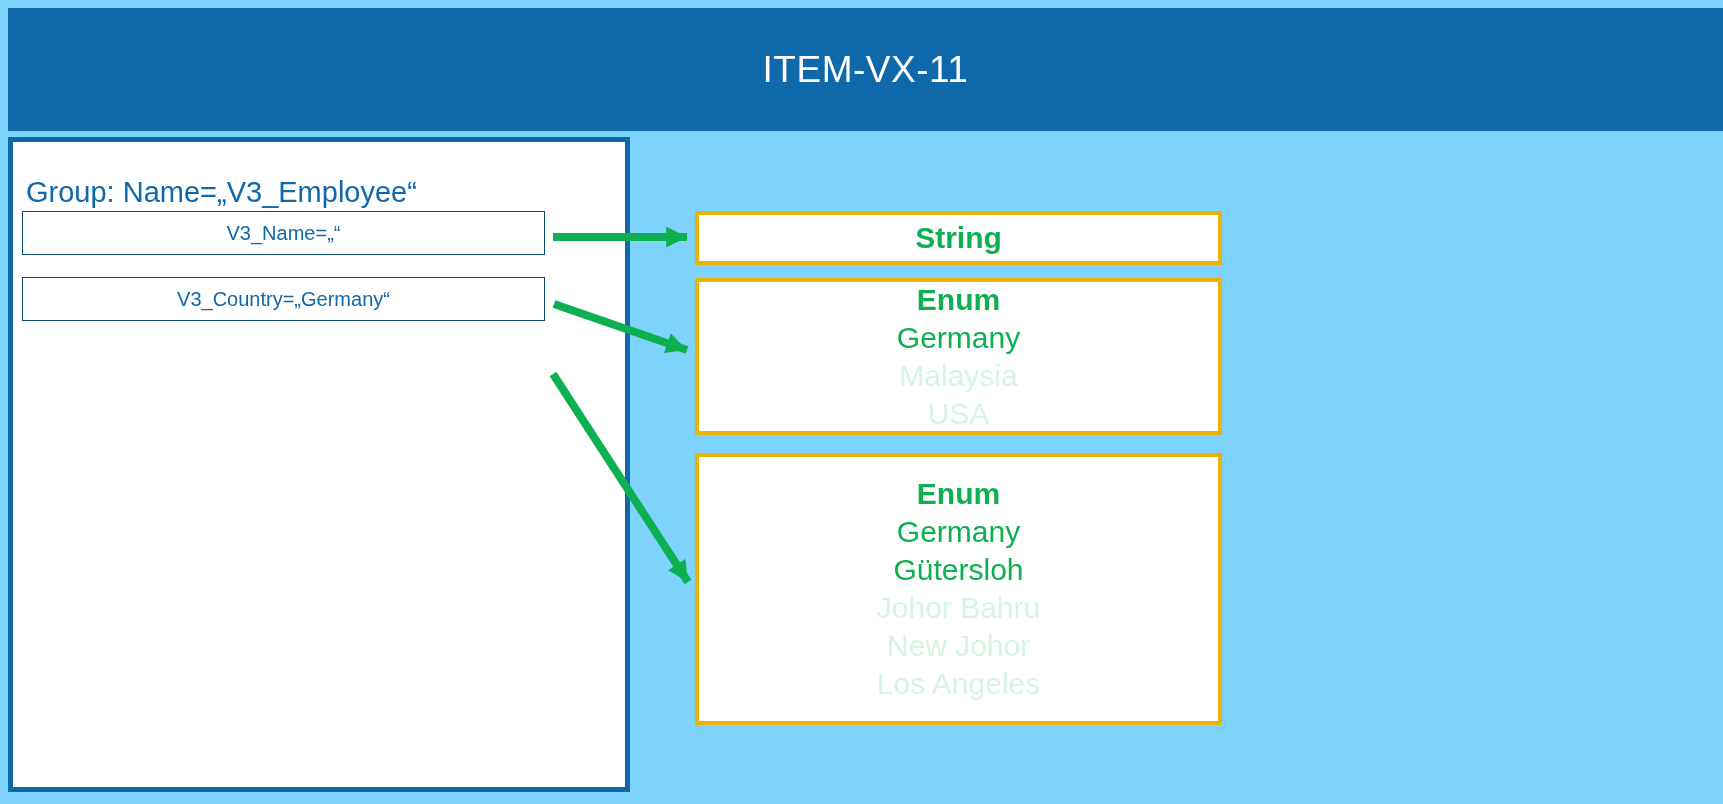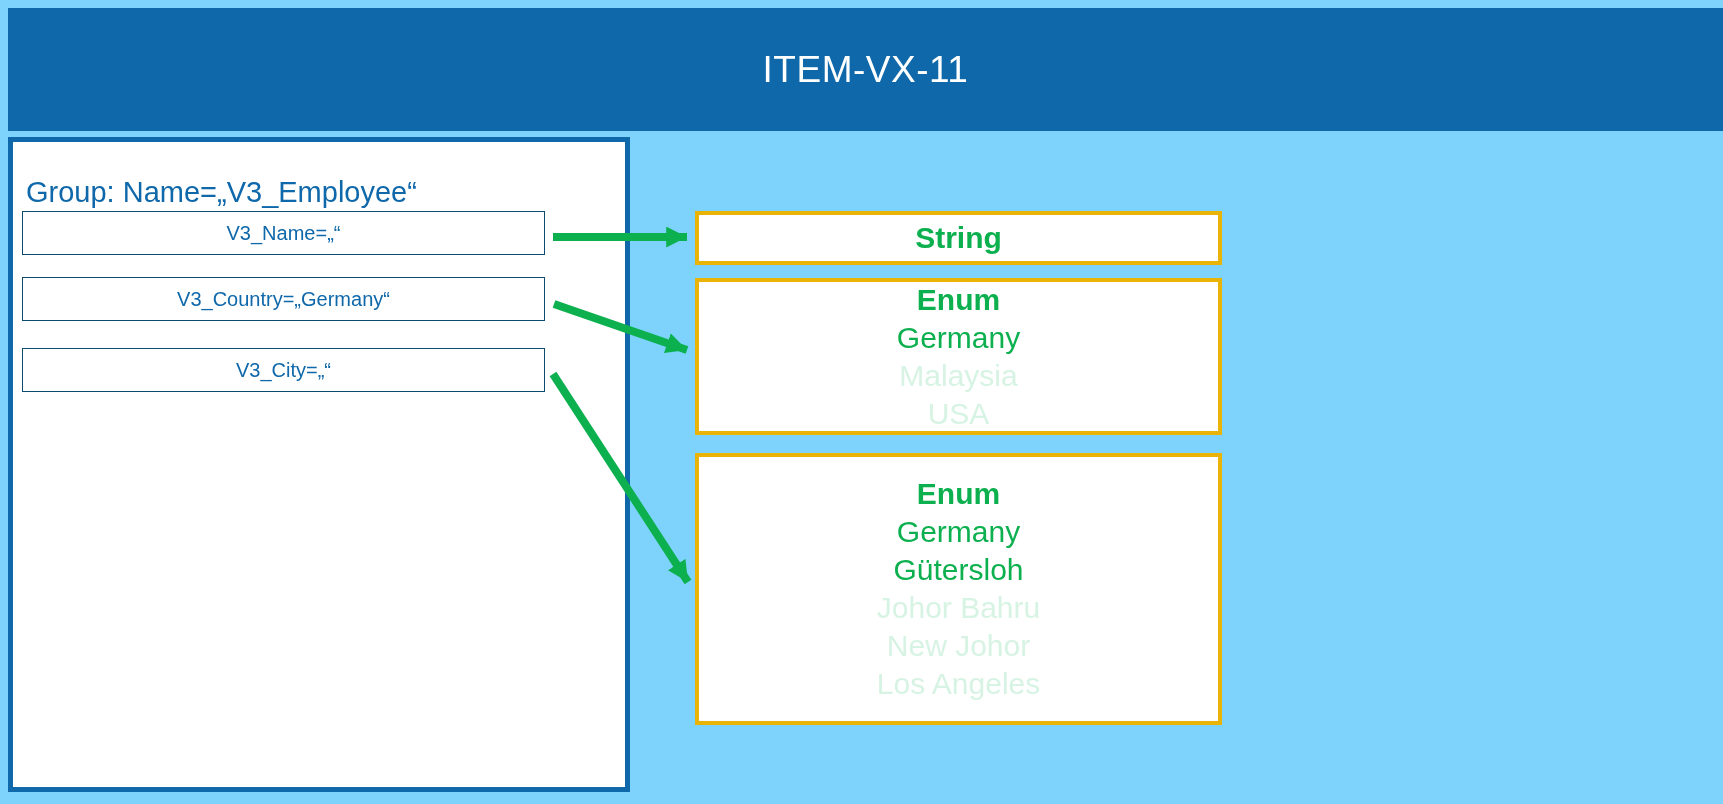--- a/index.html
+++ b/index.html
@@ -108,23 +108,20 @@
 
   <div class="group-box"></div>
   <div class="group-label">Group: Name=„V3_Employee“</div>
 
   <div class="field-box field-name">
     <span>V3_Name=„“</span>
   </div>
   <div class="field-box field-country">
     <span>V3_Country=„Germany“</span>
   </div>
-  <div class="field-box field-city">
-    <span>V3_City=„“</span>
-  </div>
 
   <div class="type-box type-string">
     <div class="type-title">String</div>
   </div>
 
   <div class="type-box type-enum-country">
     <div class="type-title">Enum</div>
     <div class="enum-value">Germany</div>
     <div class="enum-value muted">Malaysia</div>
     <div class="enum-value muted">USA</div>

